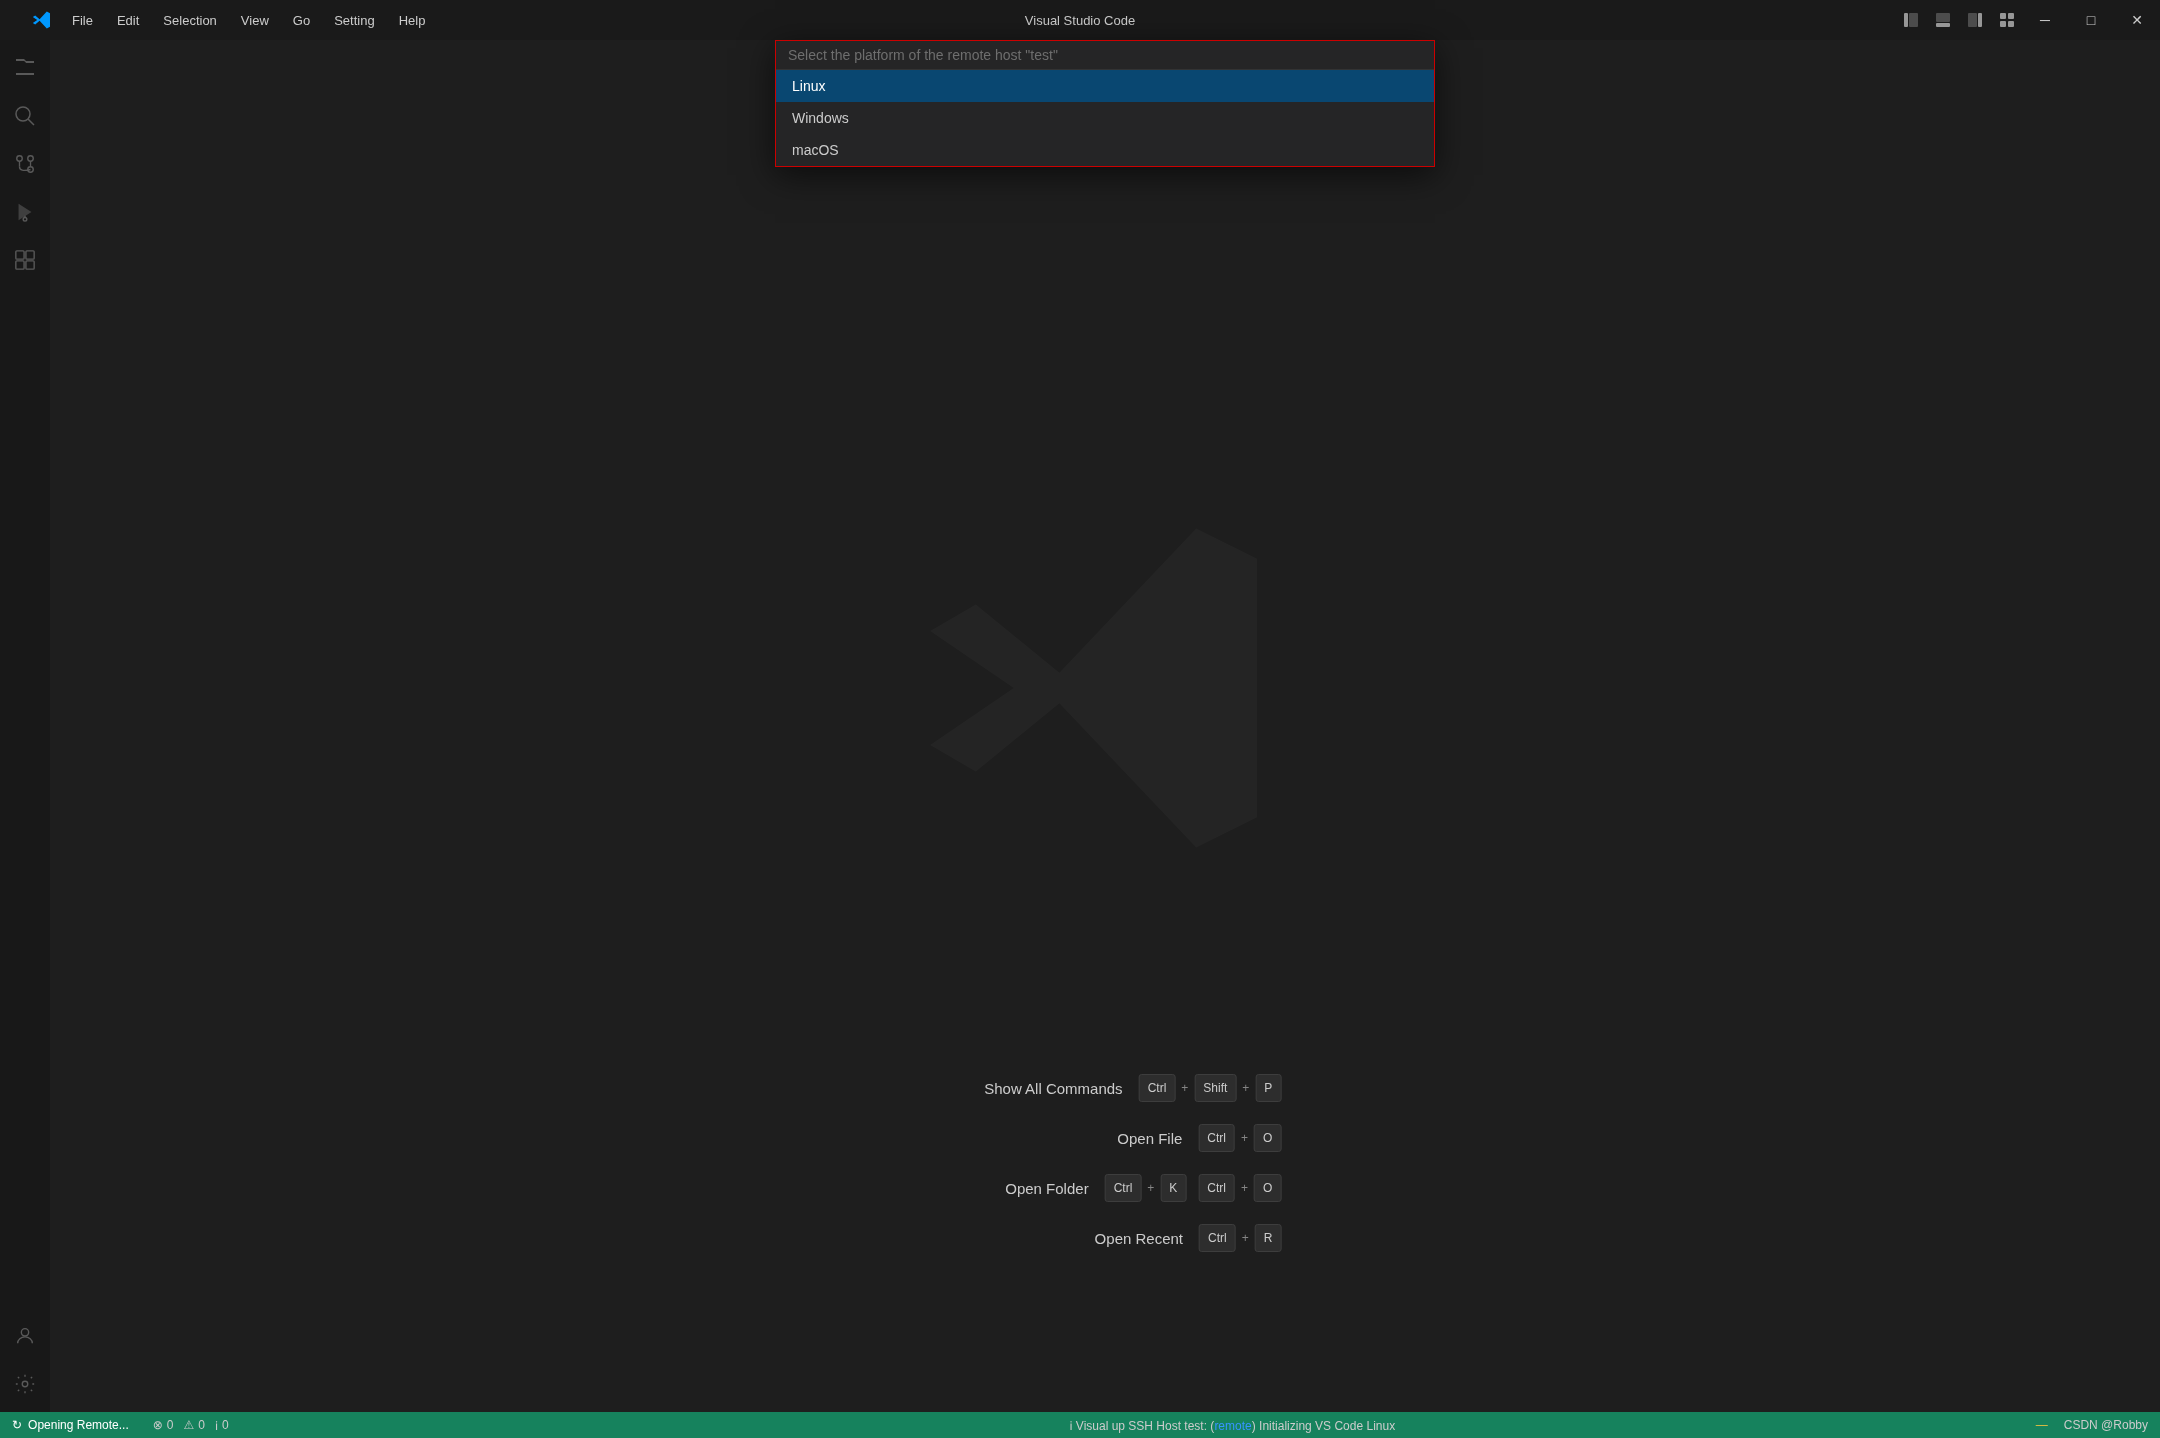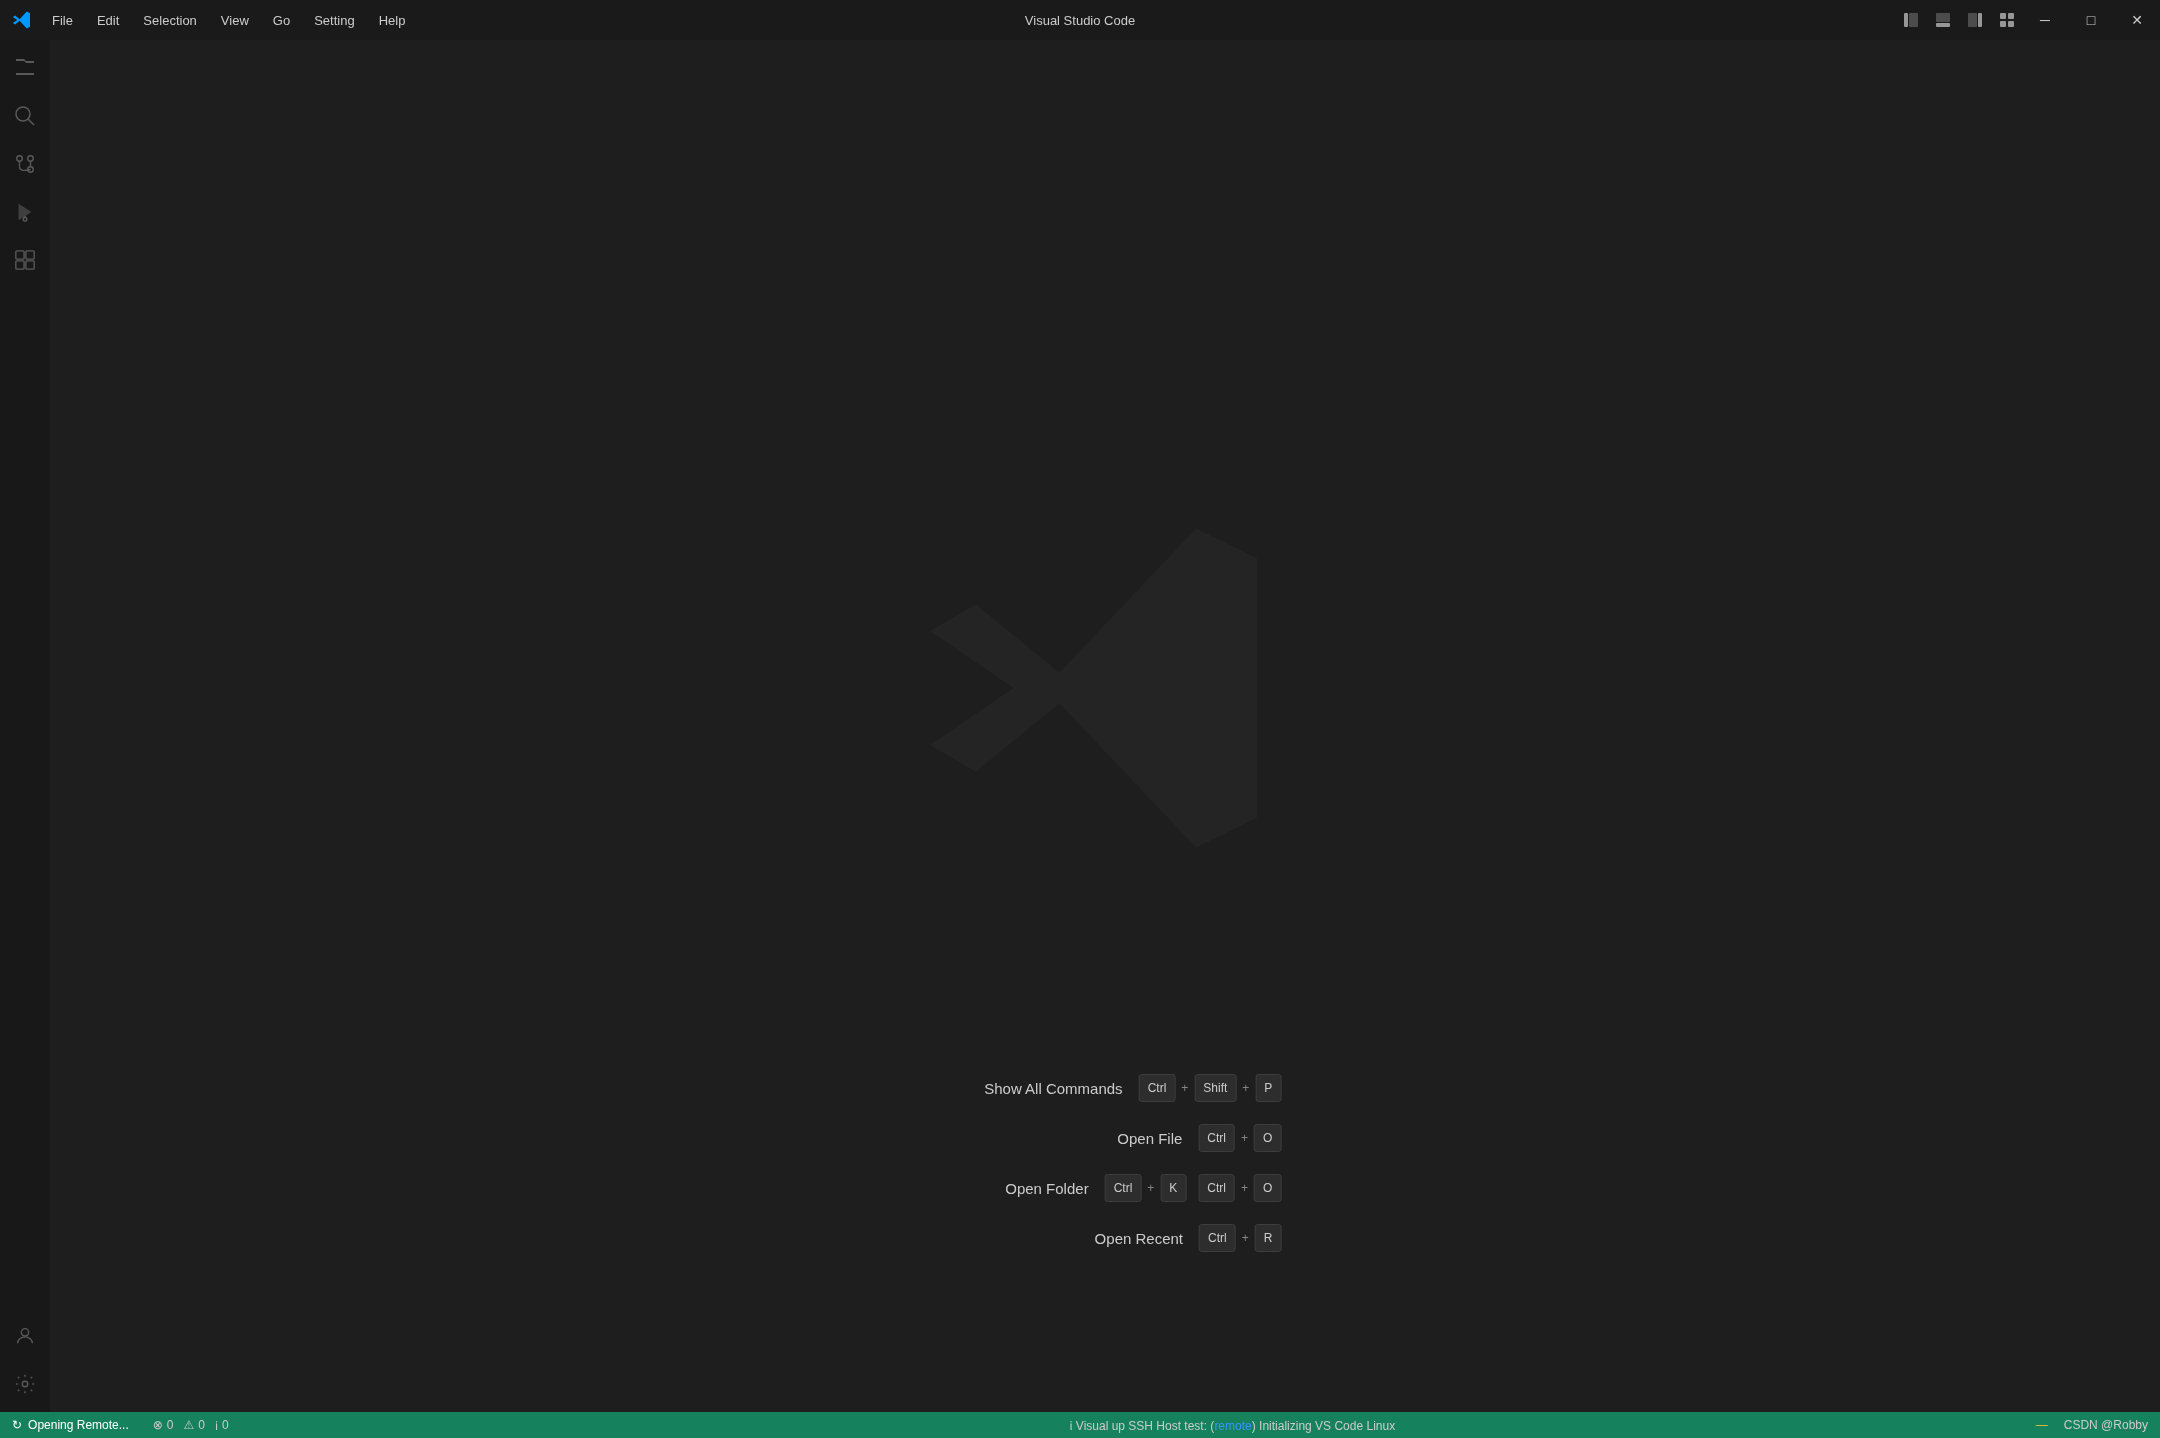--- a/index.html
+++ b/index.html
@@ -27,21 +27,21 @@
       align-items: center;
       justify-content: space-between;
       position: relative;
       z-index: 100;
     }
 
     .title-bar-left {
       display: flex;
       align-items: flex-start;
       gap: 0;
-      padding-left: 4px;
+      padding-left: 24px;
     }
 
     .vscode-logo {
       width: 36px;
       height: 40px;
       display: flex;
       align-items: center;
       justify-content: center;
       color: #0098ff;
       font-size: 18px;
@@ -489,20 +489,32 @@
       <div class="shortcut-row">
         <span class="shortcut-label">Open Recent</span>
         <div class="shortcut-keys">
           <span class="key-badge">Ctrl</span>
           <span class="key-plus">+</span>
           <span class="key-badge">R</span>
         </div>
       </div>
     </div>
 
+    <div class="quick-pick-overlay">
+      <div class="quick-pick-container">
+        <div class="quick-pick-input-row">
+          <input class="quick-pick-input" type="text" value="" placeholder="Select the platform of the remote host &quot;test&quot;" style="">
+        </div>
+        <ul class="quick-pick-list">
+          <li class="quick-pick-item selected">Linux</li>
+          <li class="quick-pick-item">Windows</li>
+          <li class="quick-pick-item">macOS</li>
+        </ul>
+      </div>
+    </div>
 
   </div>
 </div>
 
 <div class="status-bar">
   <div class="status-bar-left">
     <div class="status-remote">
       <span class="spin">↻</span>
       <span>Opening Remote...</span>
     </div>

